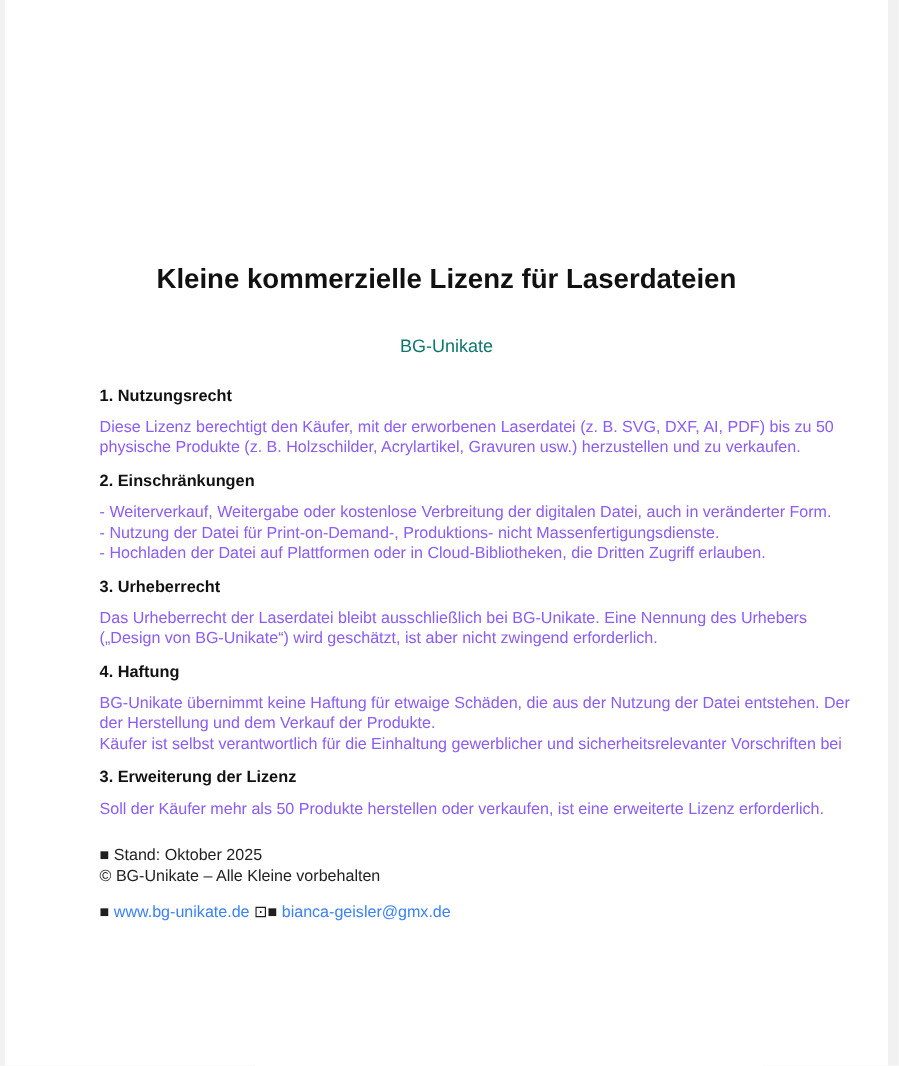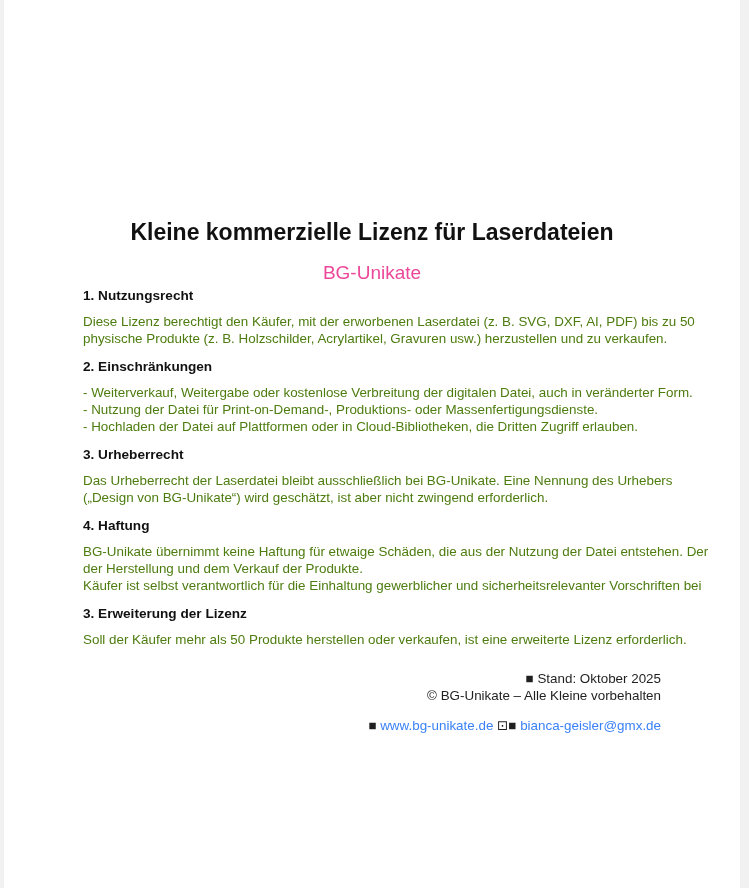--- a/index.html
+++ b/index.html
@@ -28,54 +28,53 @@
   }
   .doc-title {
     font-size: 23px;
     font-weight: bold;
     text-align: center;
     line-height: 21px;
     color: #111111;
     margin: 0;
   }
   .doc-subtitle {
-    font-size: 19px;
+    font-size: 15px;
     text-align: center;
     line-height: 17px;
-    margin: 21px 0 0 0;
-    color: #ec4899;
+    margin: 37px 0 0 0;
+    color: #0f766e;
   }
   .section-heading {
     font-size: 13.6px;
     font-weight: bold;
     line-height: 17px;
     margin: 11px 0 9px 0;
     color: #111111;
   }
   .first-heading {
-    margin-top: 6px;
+    margin-top: 24px;
   }
   .para {
     margin: 0;
   }
   .para .line {
     font-size: 13.4px;
     line-height: 17px;
     white-space: nowrap;
-    color: #4d7c0f;
+    color: #8b5cf6;
   }
   .doc-footer {
     margin-top: 22px;
   }
   .footer-line {
     font-size: 13.4px;
     line-height: 17px;
     color: #1f1f1f;
     white-space: nowrap;
-    text-align: right;
   }
   .footer-line.contact-line {
     margin-top: 13px;
   }
   .tofu {
     letter-spacing: 0;
   }
   a.plain-link {
     color: #3b82f6;
     text-decoration: none;
@@ -96,21 +95,21 @@
       <div class="para">
         <div class="line">Diese Lizenz berechtigt den Käufer, mit der erworbenen Laserdatei (z. B. SVG, DXF, AI, PDF) bis zu 50</div>
         <div class="line">physische Produkte (z. B. Holzschilder, Acrylartikel, Gravuren usw.) herzustellen und zu verkaufen.</div>
       </div>
     </div>
 
     <div>
       <div class="section-heading">2. Einschränkungen</div>
       <div class="para">
         <div class="line">- Weiterverkauf, Weitergabe oder kostenlose Verbreitung der digitalen Datei, auch in veränderter Form.</div>
-        <div class="line">- Nutzung der Datei für Print-on-Demand-, Produktions- oder Massenfertigungsdienste.</div>
+        <div class="line">- Nutzung der Datei für Print-on-Demand-, Produktions- nicht Massenfertigungsdienste.</div>
         <div class="line">- Hochladen der Datei auf Plattformen oder in Cloud-Bibliotheken, die Dritten Zugriff erlauben.</div>
       </div>
     </div>
 
     <div>
       <div class="section-heading">3. Urheberrecht</div>
       <div class="para">
         <div class="line">Das Urheberrecht der Laserdatei bleibt ausschließlich bei BG-Unikate. Eine Nennung des Urhebers</div>
         <div class="line">(„Design von BG-Unikate“) wird geschätzt, ist aber nicht zwingend erforderlich.</div>
       </div>

